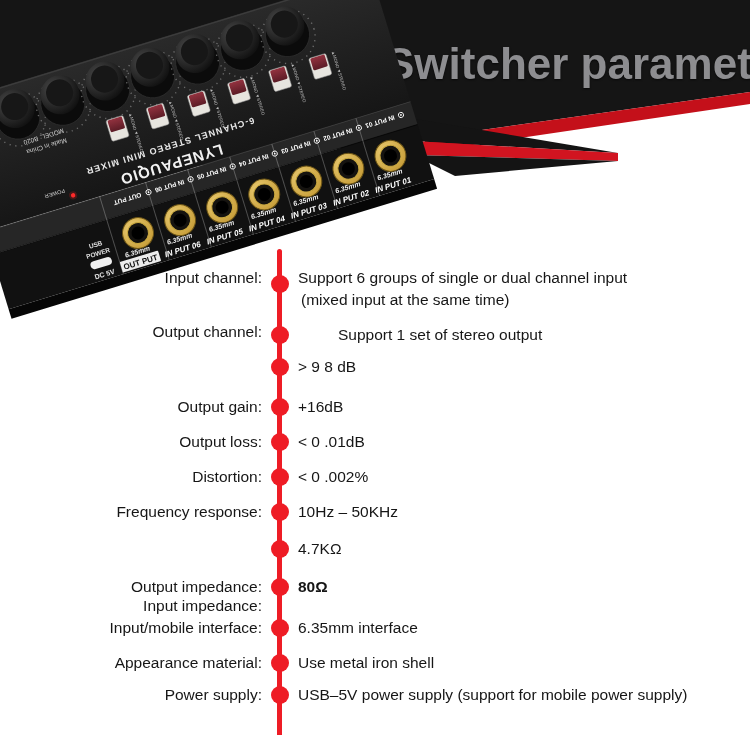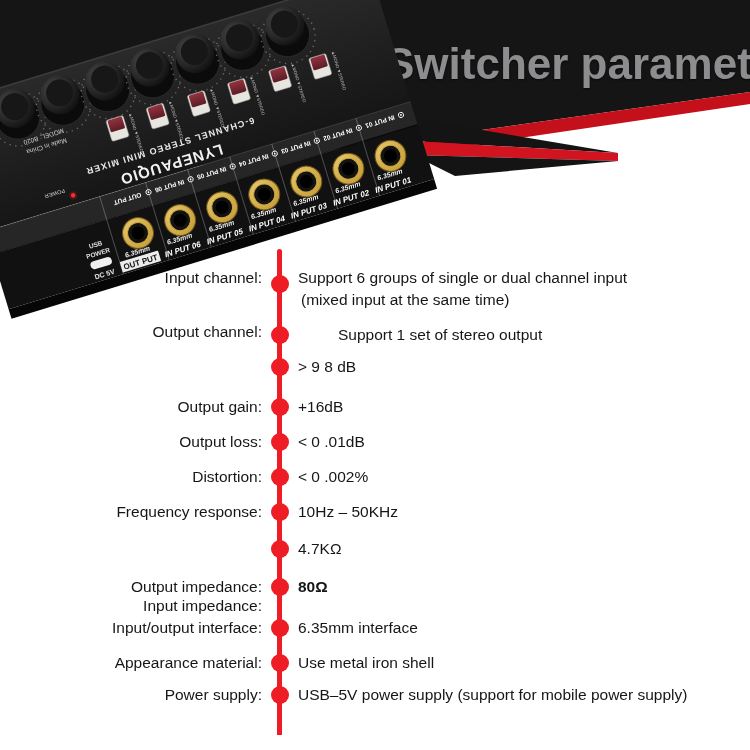--- a/index.html
+++ b/index.html
@@ -223,21 +223,21 @@
       <div class="spec-value" style="top: 467px;">&lt; 0 .002%</div>
       <div class="spec-label" style="top: 502px;">Frequency response:</div>
       <div class="spec-dot" style="top: 503px;"></div>
       <div class="spec-value" style="top: 502px;">10Hz – 50KHz</div>
       <div class="spec-label" style="top: 557px; margin-top: 39px;">Input impedance:</div>
       <div class="spec-dot" style="top: 540px;"></div>
       <div class="spec-value" style="top: 539px;">4.7KΩ</div>
       <div class="spec-label" style="top: 577px;">Output impedance:</div>
       <div class="spec-dot" style="top: 578px;"></div>
       <div class="spec-value" style="top: 577px; font-weight: bold;">80Ω</div>
-      <div class="spec-label" style="top: 618px;">Input/output interface:</div>
+      <div class="spec-label" style="top: 618px;">Input/mobile interface:</div>
       <div class="spec-dot" style="top: 619px;"></div>
       <div class="spec-value" style="top: 618px;">6.35mm interface</div>
       <div class="spec-label" style="top: 653px;">Appearance material:</div>
       <div class="spec-dot" style="top: 654px;"></div>
       <div class="spec-value" style="top: 653px;">Use metal iron shell</div>
       <div class="spec-label" style="top: 685px;">Power supply:</div>
       <div class="spec-dot" style="top: 686px;"></div>
       <div class="spec-value" style="top: 685px;">USB–5V power supply (support for mobile power supply)</div>
     </div>
 

